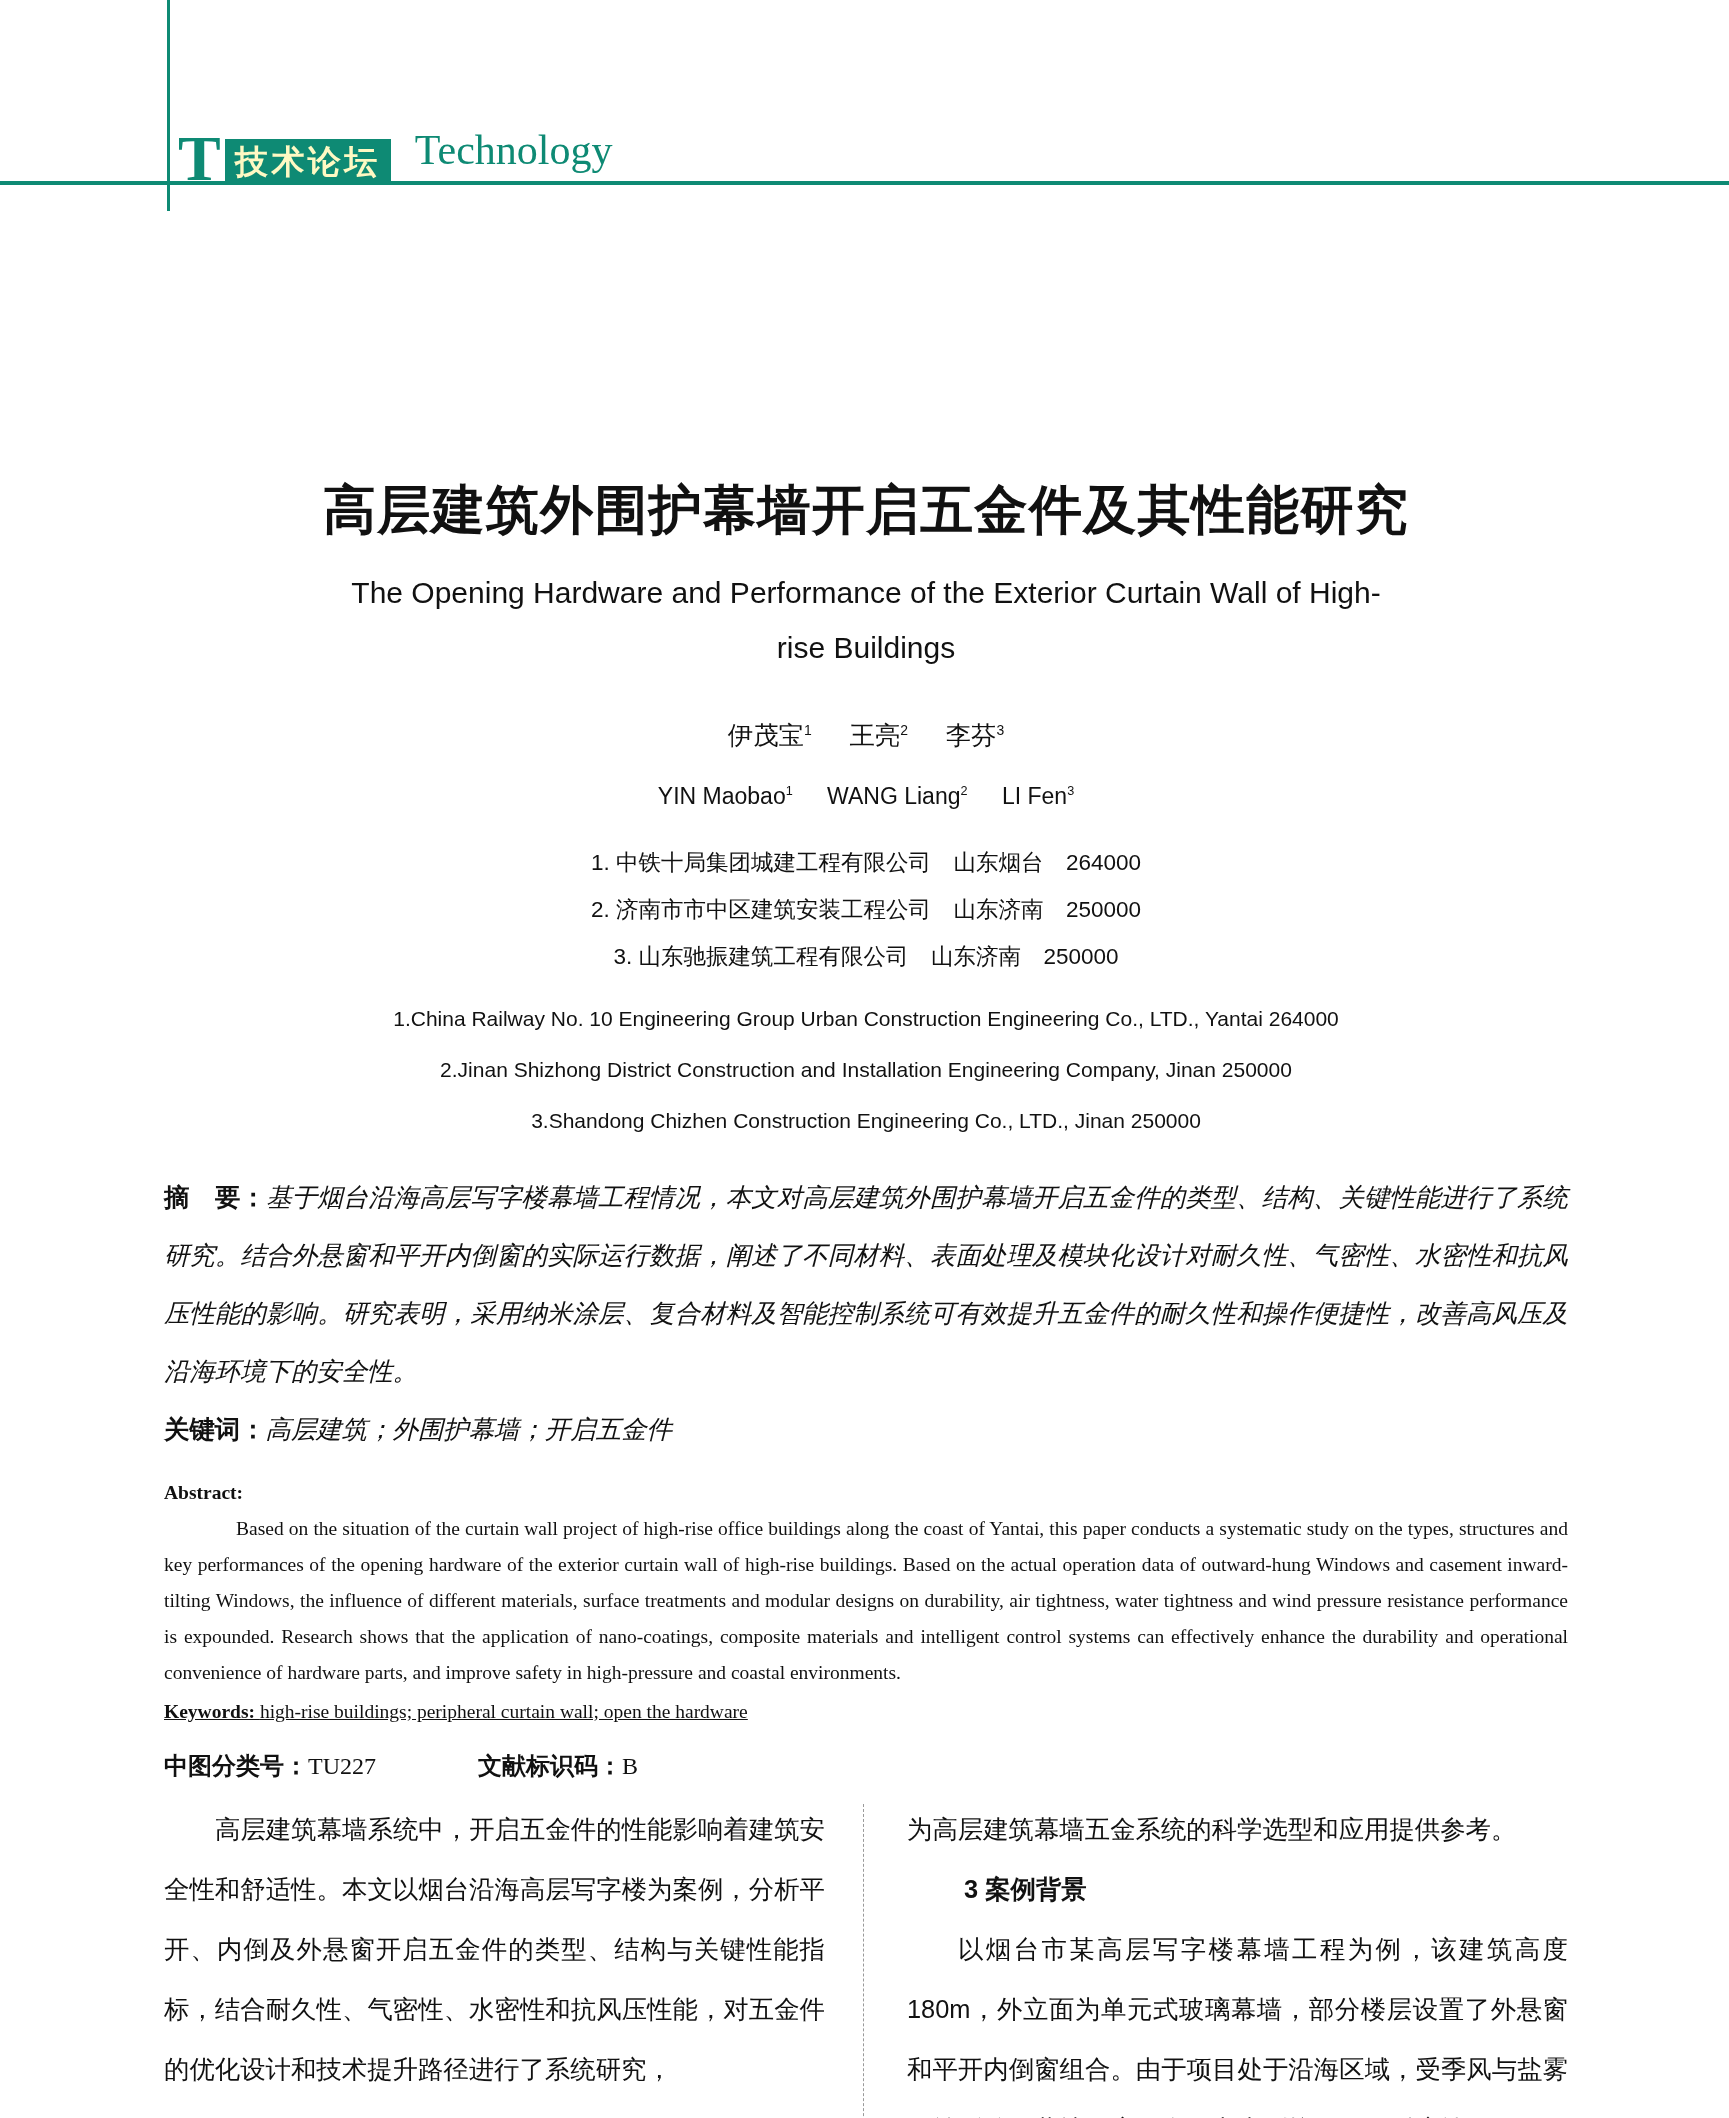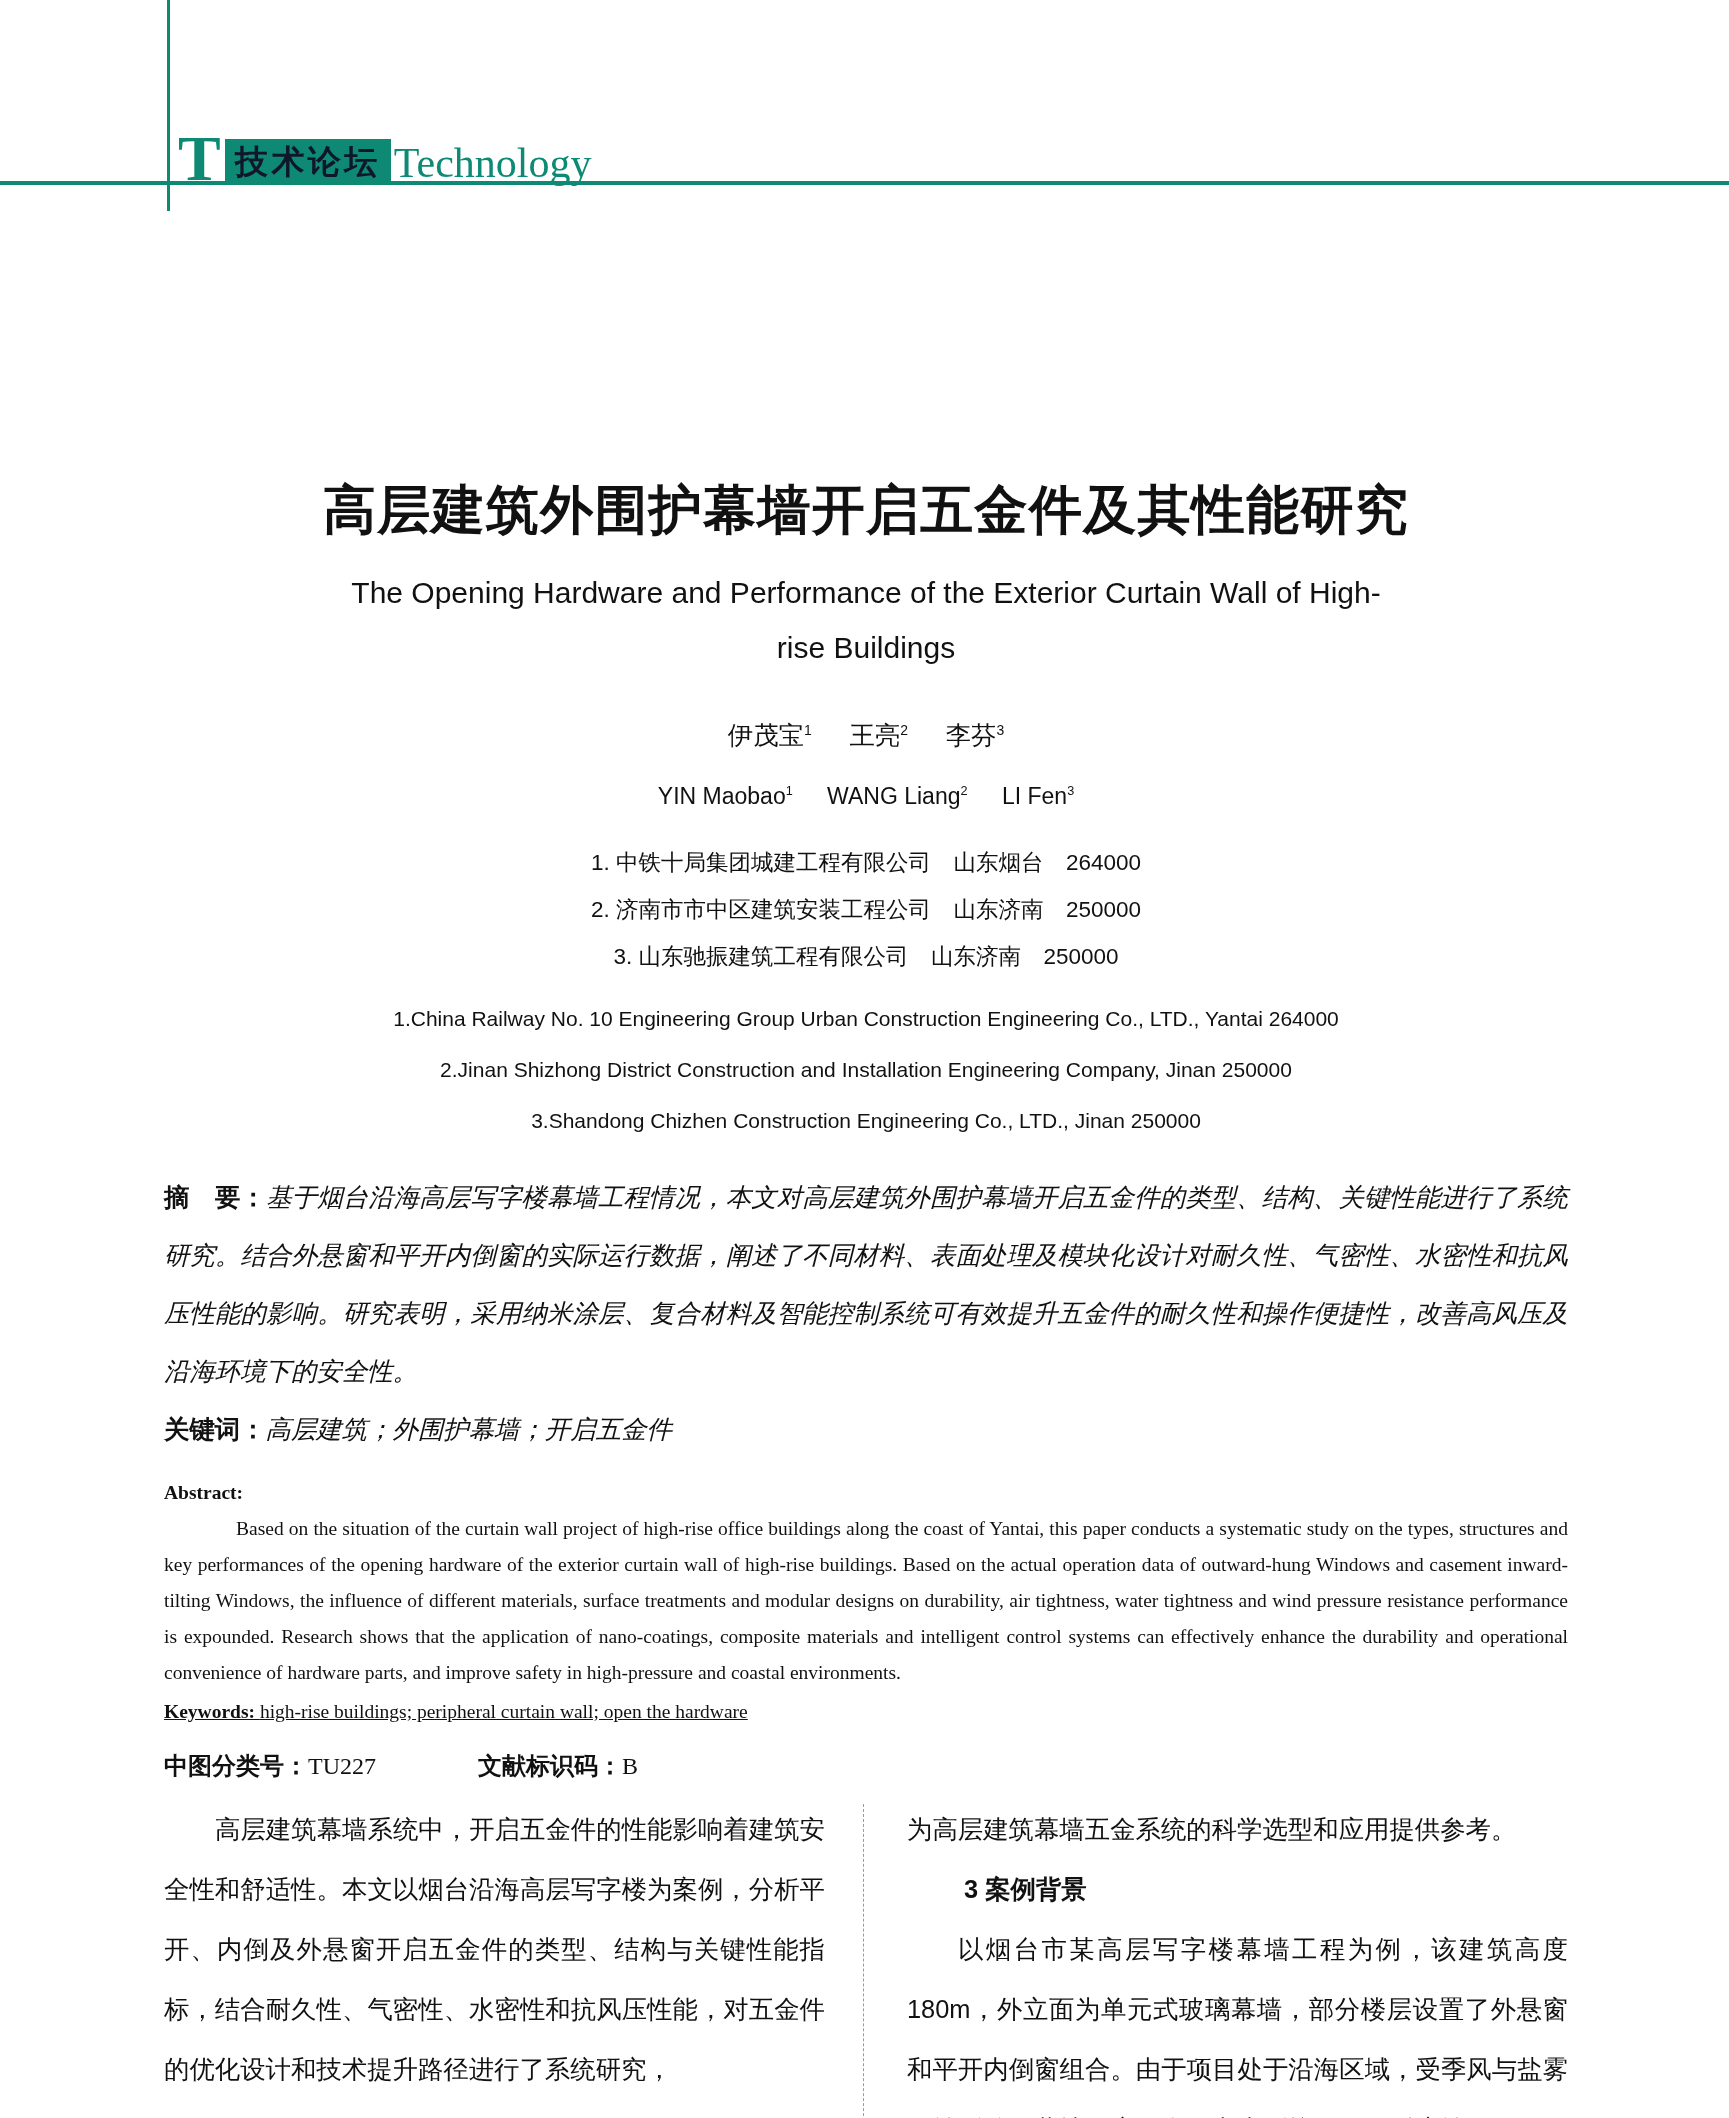--- a/index.html
+++ b/index.html
@@ -16,27 +16,27 @@
   .v-rule { position:absolute; left:167px; top:0; width:3px; height:211px; background:var(--accent); }
   .h-rule { position:absolute; left:0; top:181px; width:1730px; height:4.2px; background:var(--accent); }
   .logo { position:absolute; left:178px; top:134px; height:51px; display:flex; align-items:flex-end; }
   .logo-t {
     font-family:"Liberation Serif", serif;
     font-weight:bold; font-size:64px; line-height:0.79;
     color:var(--accent);
   }
   .logo-box {
     margin-left:4.2px;
-    background:var(--accent); color:#0f172a;
+    background:var(--accent); color:#fef9c3;
     font-weight:bold; font-size:33px; letter-spacing:3.4px;
     height:46px; padding:0 10.2px;
     display:flex; align-items:center;
   }
   .logo-en {
-    margin-left:3px; padding-bottom:1px;
+    margin-left:24px; padding-bottom:14px;
     font-family:"Liberation Serif", serif;
     font-size:42px; line-height:1; color:var(--accent);
   }
   
   .front { position:absolute; left:164px; right:162px; top:448px; }
   .title-cn {
     margin:30px 0 0; text-align:center;
     font-size:53px; font-weight:bold; letter-spacing:1.3px; line-height:64px;
   }
   .title-en { margin-top:23px; text-align:center; font-size:30px; line-height:55px; font-weight:normal; }

